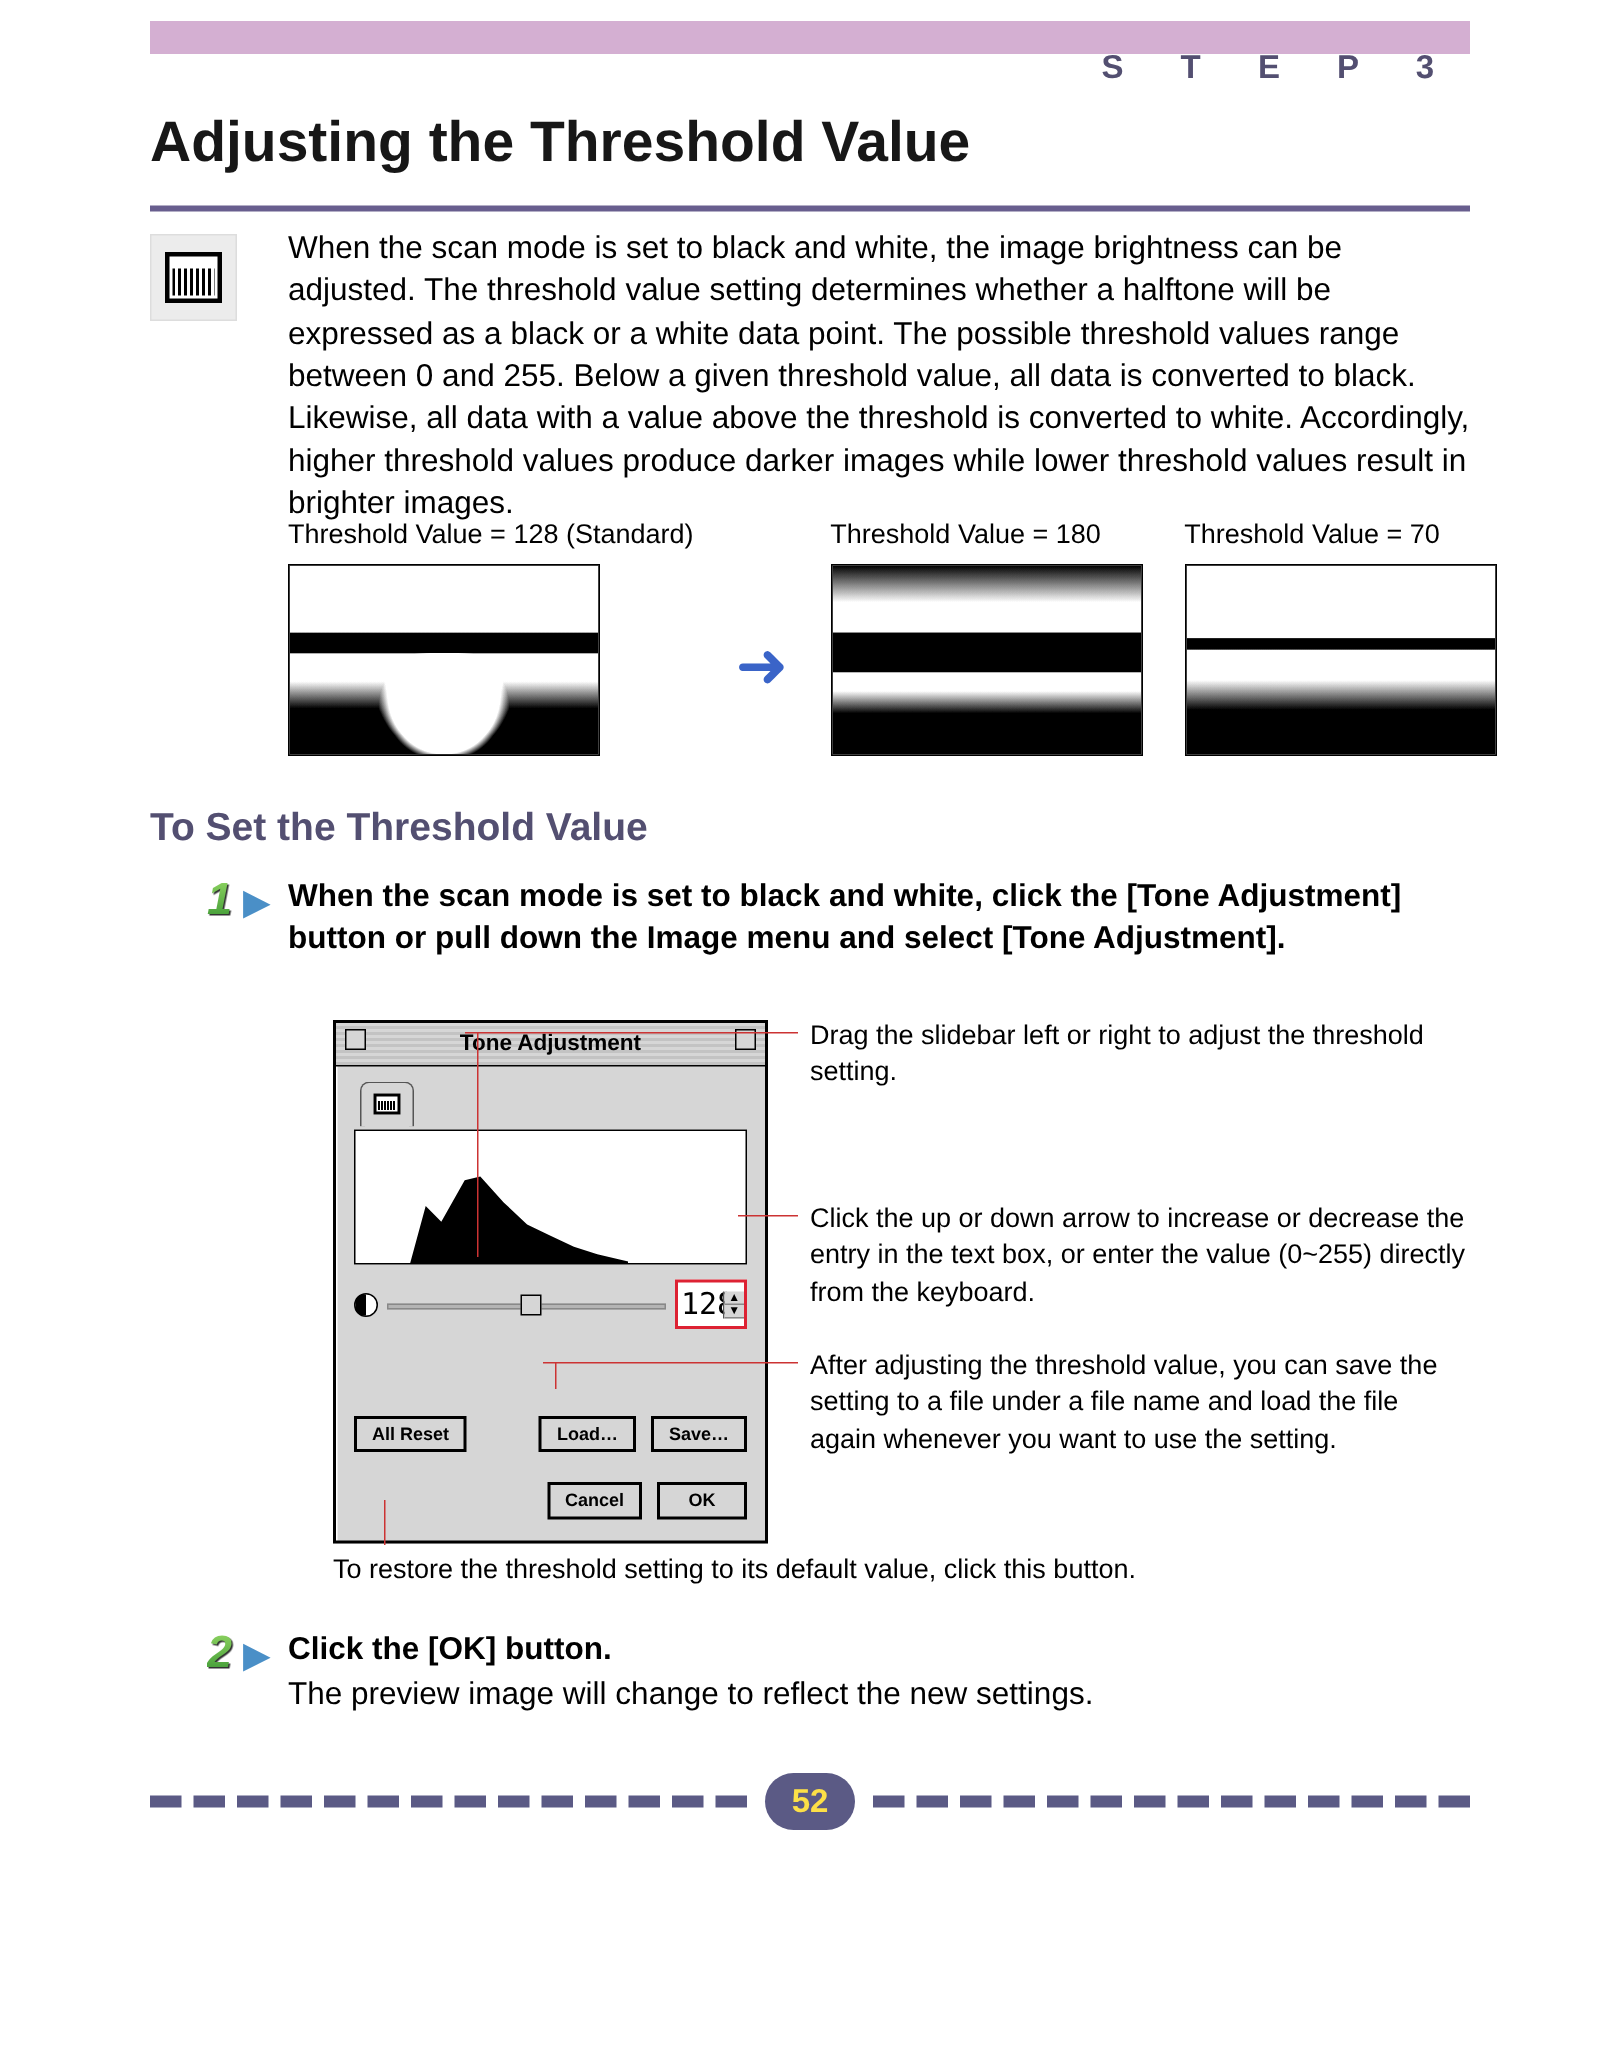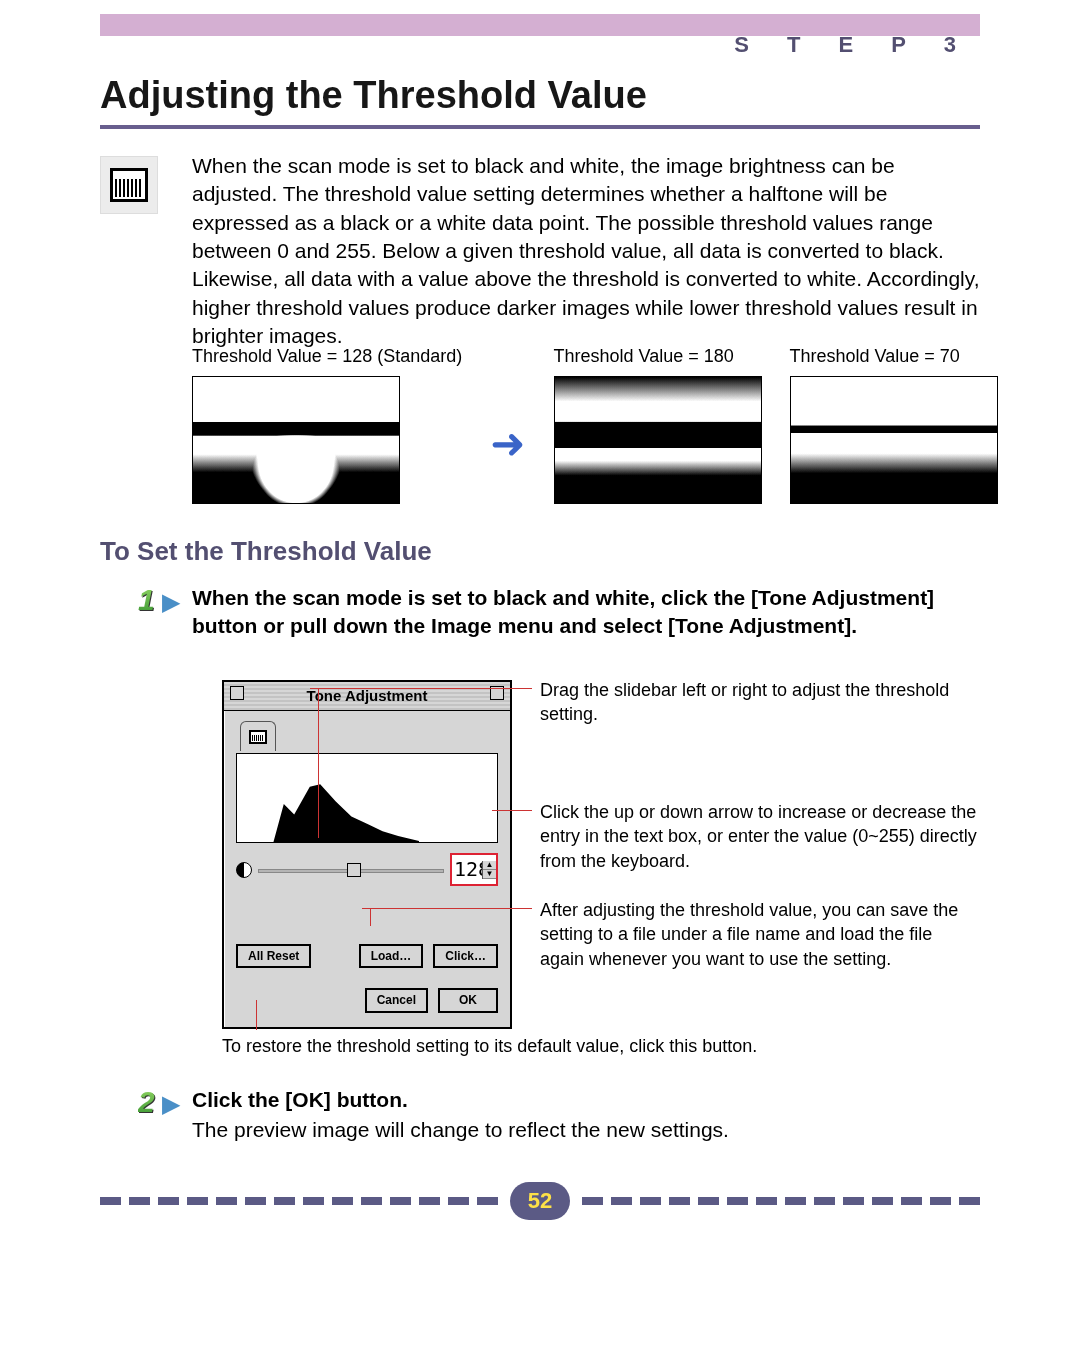--- a/index.html
+++ b/index.html
@@ -27,21 +27,21 @@
     letter-spacing: 16px;
     color: #534f71;
   }
   .page-title {
     position: absolute;
     top: 70px; left: 100px; right: 100px;
     font-size: 38px;
     font-weight: 800;
     color: #171717;
     border-bottom: 4px solid #685e8e;
-    padding-bottom: 4px;
+    padding-bottom: 16px;
   }
   .intro-icon {
     position: absolute;
     top: 156px; left: 100px;
     width: 58px; height: 58px;
     background: #ececec;
     border: 1px solid #ddd;
     display:flex; align-items:center; justify-content:center;
   }
   .intro-icon .inner {
@@ -337,21 +337,21 @@
           <span class="val">128</span>
           <span class="spinner">
             <span>▲</span>
             <span>▼</span>
           </span>
         </div>
       </div>
       <div class="dialog-btns">
         <div class="dbtn reset">All Reset</div>
         <div class="dbtn">Load…</div>
-        <div class="dbtn">Click…</div>
+        <div class="dbtn">Save…</div>
         <div style="flex-basis:100%;height:0"></div>
         <div class="dbtn">Cancel</div>
         <div class="dbtn">OK</div>
       </div>
     </div>
   </div>
 </div>
 
 <div class="callouts">
   <div class="callout co1">

